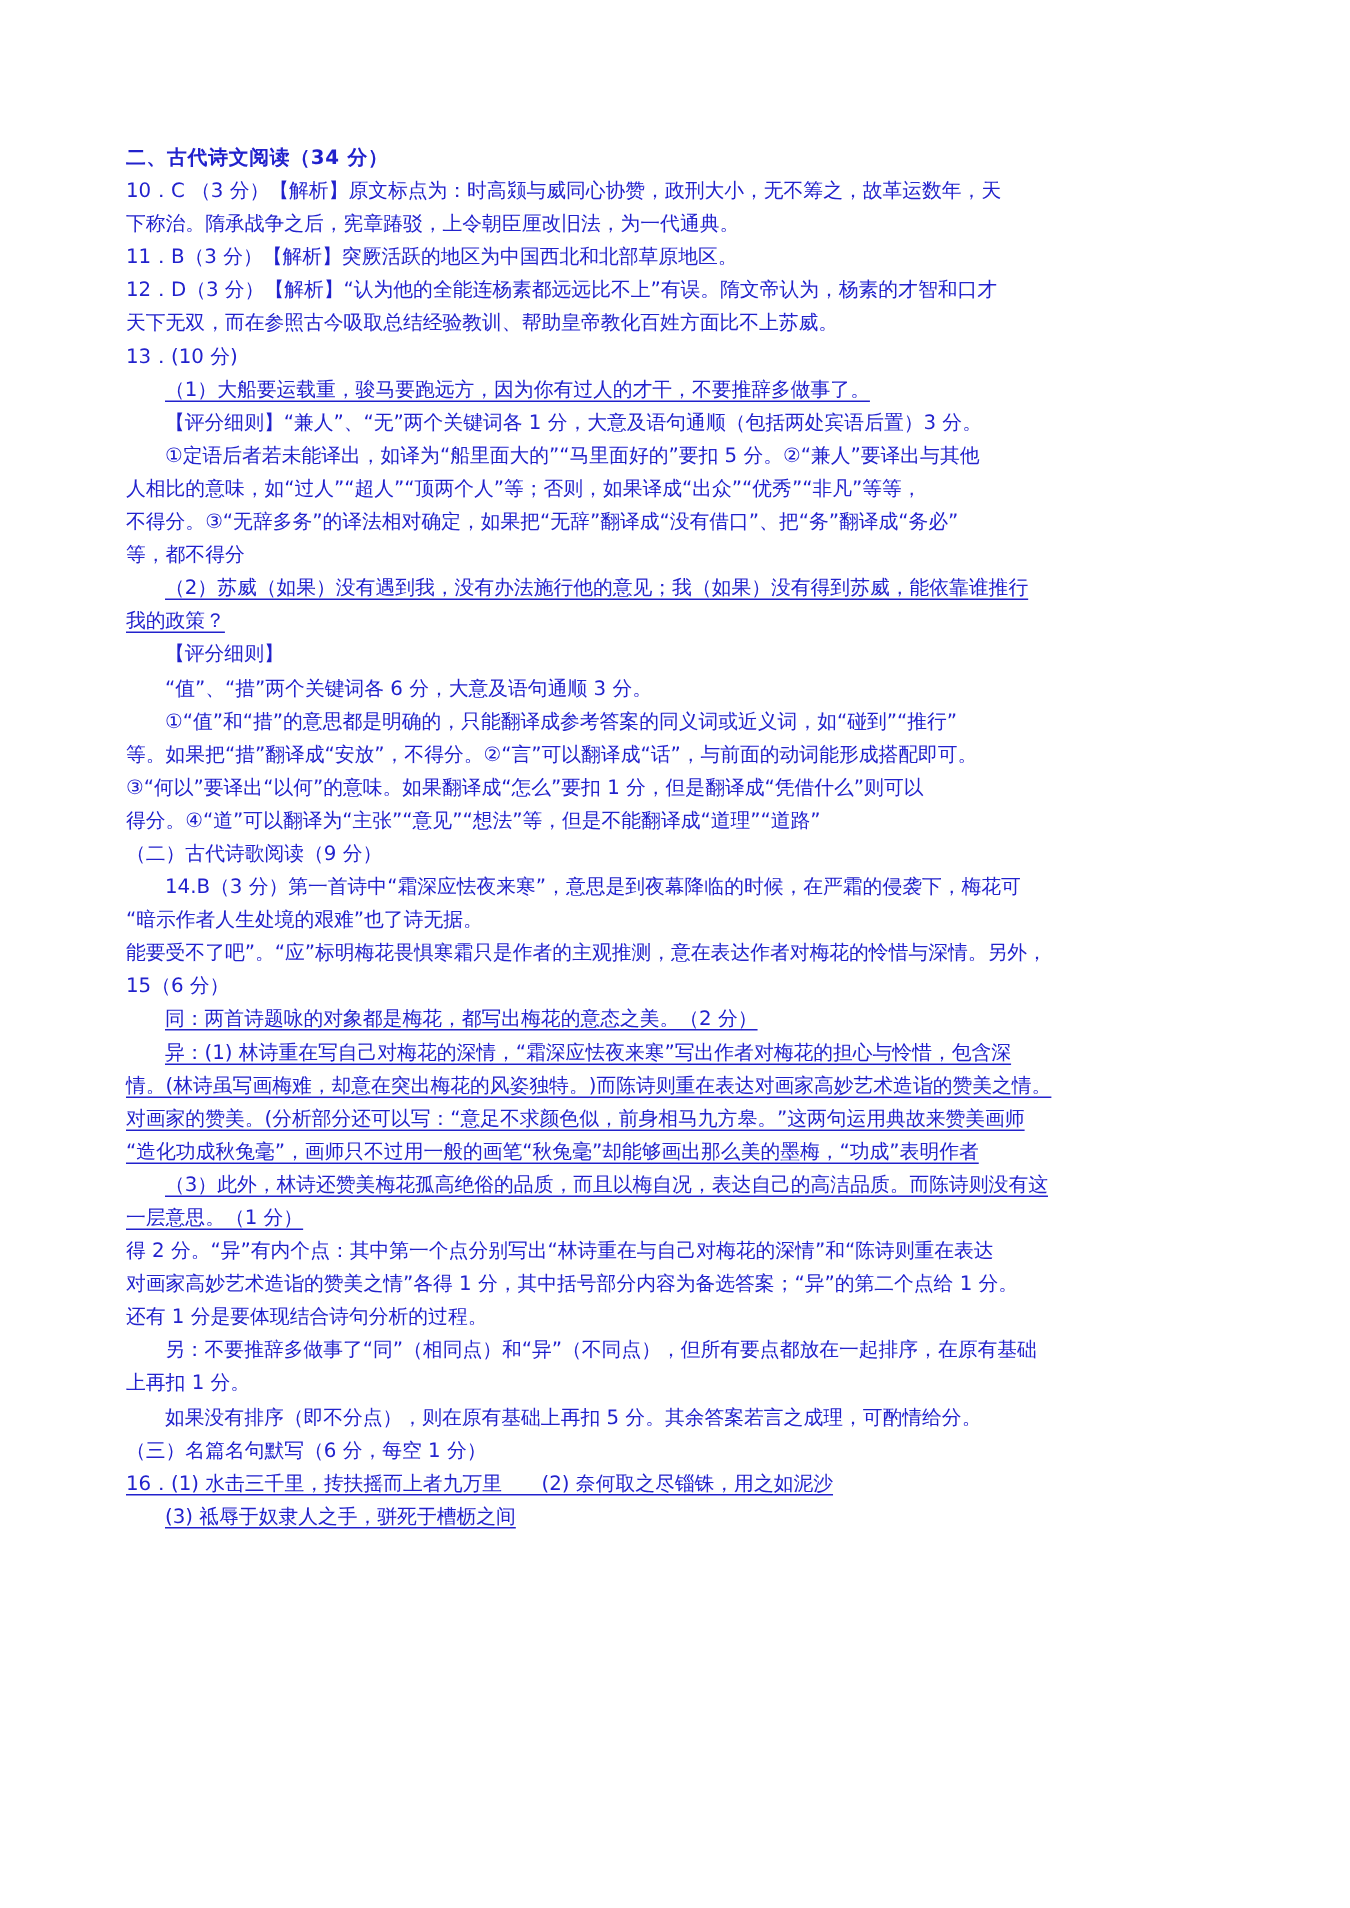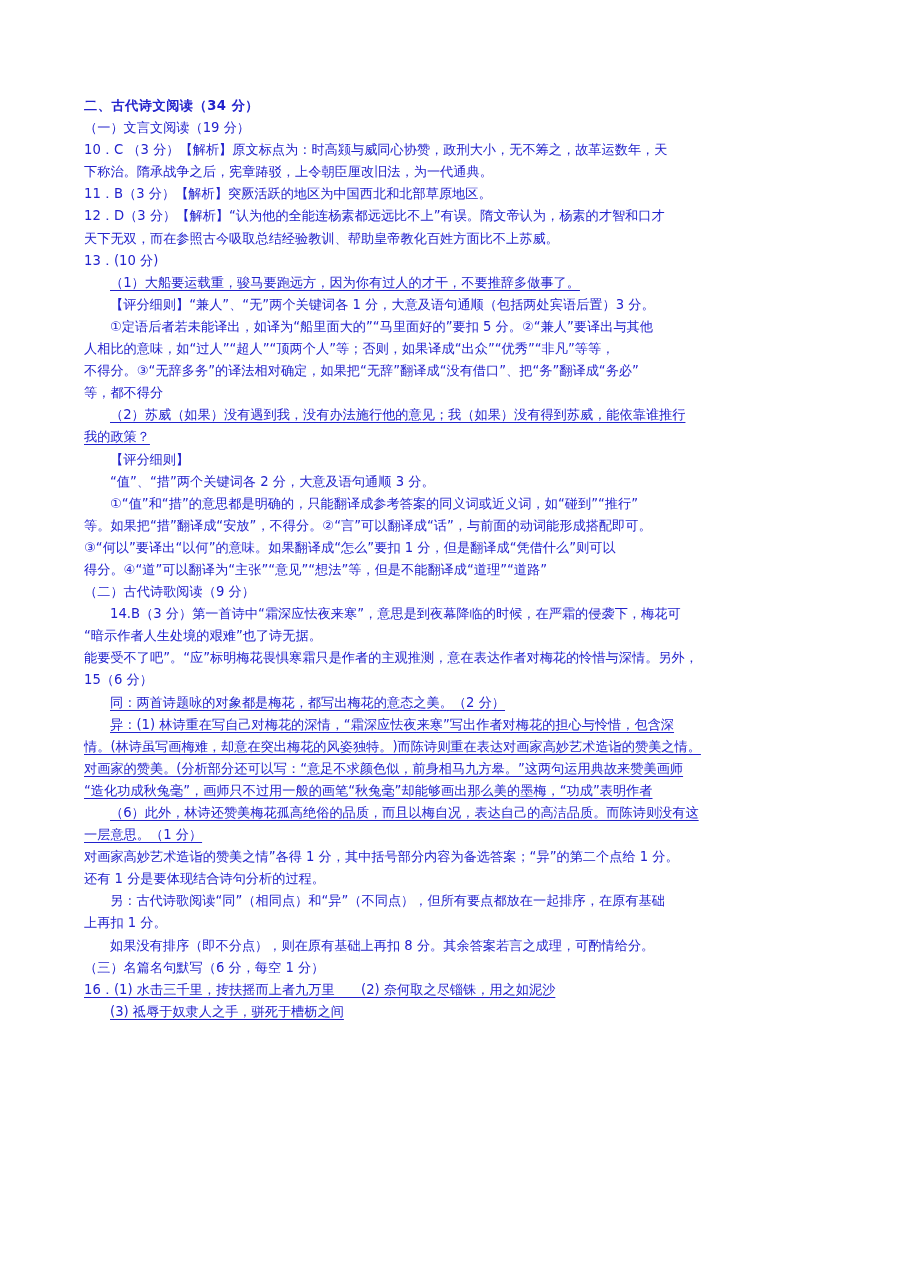--- a/index.html
+++ b/index.html
@@ -50,58 +50,58 @@
     font-family: "Liberation Serif", serif;
   }
 </style>
 </head>
 <body>
 
 <div class="page">
 
   <div class="doc-body" id="doc-body">
       <p class="indent1 heading">二、古代诗文阅读（34 分）</p>
-      <p class="indent1">（一）文言文阅读（19 分）</p>
       <p class="indent1">10．C  （3 分）【解析】原文标点为：时高颎与威同心协赞，政刑大小，无不筹之，故革运数年，天</p>
       <p class="">下称治。隋承战争之后，宪章踳驳，上令朝臣厘改旧法，为一代通典。</p>
       <p class="indent1">11．B（3 分）【解析】突厥活跃的地区为中国西北和北部草原地区。</p>
       <p class="indent1">12．D（3 分）【解析】“认为他的全能连杨素都远远比不上”有误。隋文帝认为，杨素的才智和口才</p>
       <p class="">天下无双，而在参照古今吸取总结经验教训、帮助皇帝教化百姓方面比不上苏威。</p>
       <p class="indent1">13．(10 分)</p>
       <p class="indent2"><span class="answer-line">（1）大船要运载重，骏马要跑远方，因为你有过人的才干，不要推辞多做事了。</span></p>
       <p class="indent2">【评分细则】“兼人”、“无”两个关键词各 1 分，大意及语句通顺（包括两处宾语后置）3 分。</p>
       <p class="indent2">①定语后者若未能译出，如译为“船里面大的”“马里面好的”要扣 5 分。②“兼人”要译出与其他</p>
       <p class="">人相比的意味，如“过人”“超人”“顶两个人”等；否则，如果译成“出众”“优秀”“非凡”等等，</p>
       <p class="">不得分。③“无辞多务”的译法相对确定，如果把“无辞”翻译成“没有借口”、把“务”翻译成“务必”</p>
       <p class="">等，都不得分</p>
       <p class="indent2"><span class="answer-line">（2）苏威（如果）没有遇到我，没有办法施行他的意见；我（如果）没有得到苏威，能依靠谁推行</span></p>
       <p class=""><span class="answer-line">我的政策？</span></p>
       <p class="indent2">【评分细则】</p>
-      <p class="indent2">“值”、“措”两个关键词各 2 分，大意及语句通顺 3 分。</p>
+      <p class="indent2">“值”、“措”两个关键词各 6 分，大意及语句通顺 3 分。</p>
       <p class="indent2">①“值”和“措”的意思都是明确的，只能翻译成参考答案的同义词或近义词，如“碰到”“推行”</p>
       <p class="">等。如果把“措”翻译成“安放”，不得分。②“言”可以翻译成“话”，与前面的动词能形成搭配即可。</p>
       <p class="">③“何以”要译出“以何”的意味。如果翻译成“怎么”要扣 1 分，但是翻译成“凭借什么”则可以</p>
       <p class="">得分。④“道”可以翻译为“主张”“意见”“想法”等，但是不能翻译成“道理”“道路”</p>
       <p class="indent1">（二）古代诗歌阅读（9 分）</p>
       <p class="indent2">14.B（3 分）第一首诗中“霜深应怯夜来寒”，意思是到夜幕降临的时候，在严霜的侵袭下，梅花可</p>
       <p class="">“暗示作者人生处境的艰难”也了诗无据。</p>
       <p class="">能要受不了吧”。“应”标明梅花畏惧寒霜只是作者的主观推测，意在表达作者对梅花的怜惜与深情。另外，</p>
       <p class="indent1">15（6 分）</p>
       <p class="indent2"><span class="answer-line">同：两首诗题咏的对象都是梅花，都写出梅花的意态之美。（2 分）</span></p>
       <p class="indent2"><span class="answer-line">异：(1) 林诗重在写自己对梅花的深情，“霜深应怯夜来寒”写出作者对梅花的担心与怜惜，包含深</span></p>
       <p class=""><span class="answer-line">情。(林诗虽写画梅难，却意在突出梅花的风姿独特。)而陈诗则重在表达对画家高妙艺术造诣的赞美之情。</span></p>
       <p class=""><span class="answer-line">对画家的赞美。(分析部分还可以写：“意足不求颜色似，前身相马九方皋。”这两句运用典故来赞美画师</span></p>
       <p class=""><span class="answer-line">“造化功成秋兔毫”，画师只不过用一般的画笔“秋兔毫”却能够画出那么美的墨梅，“功成”表明作者</span></p>
-      <p class="indent2"><span class="answer-line">（6）此外，林诗还赞美梅花孤高绝俗的品质，而且以梅自况，表达自己的高洁品质。而陈诗则没有这</span></p>
+      <p class="indent2"><span class="answer-line">（3）此外，林诗还赞美梅花孤高绝俗的品质，而且以梅自况，表达自己的高洁品质。而陈诗则没有这</span></p>
       <p class=""><span class="answer-line">一层意思。（1 分）</span></p>
+      <p class="">得 2 分。“异”有内个点：其中第一个点分别写出“林诗重在与自己对梅花的深情”和“陈诗则重在表达</p>
       <p class="">对画家高妙艺术造诣的赞美之情”各得 1 分，其中括号部分内容为备选答案；“异”的第二个点给 1 分。</p>
       <p class="">还有 1 分是要体现结合诗句分析的过程。</p>
-      <p class="indent2">另：古代诗歌阅读“同”（相同点）和“异”（不同点），但所有要点都放在一起排序，在原有基础</p>
+      <p class="indent2">另：不要推辞多做事了“同”（相同点）和“异”（不同点），但所有要点都放在一起排序，在原有基础</p>
       <p class="">上再扣 1 分。</p>
-      <p class="indent2">如果没有排序（即不分点），则在原有基础上再扣 8 分。其余答案若言之成理，可酌情给分。</p>
+      <p class="indent2">如果没有排序（即不分点），则在原有基础上再扣 5 分。其余答案若言之成理，可酌情给分。</p>
       <p class="indent1">（三）名篇名句默写（6 分，每空 1 分）</p>
       <p class="indent1"><span class="answer-line">16．(1) 水击三千里，抟扶摇而上者九万里　　(2) 奈何取之尽锱铢，用之如泥沙</span></p>
       <p class="indent2"><span class="answer-line">(3) 祗辱于奴隶人之手，骈死于槽枥之间</span></p>
     </div>
 
   <div class="page-number">2</div>
 
 </div>
 
 </body></html>

